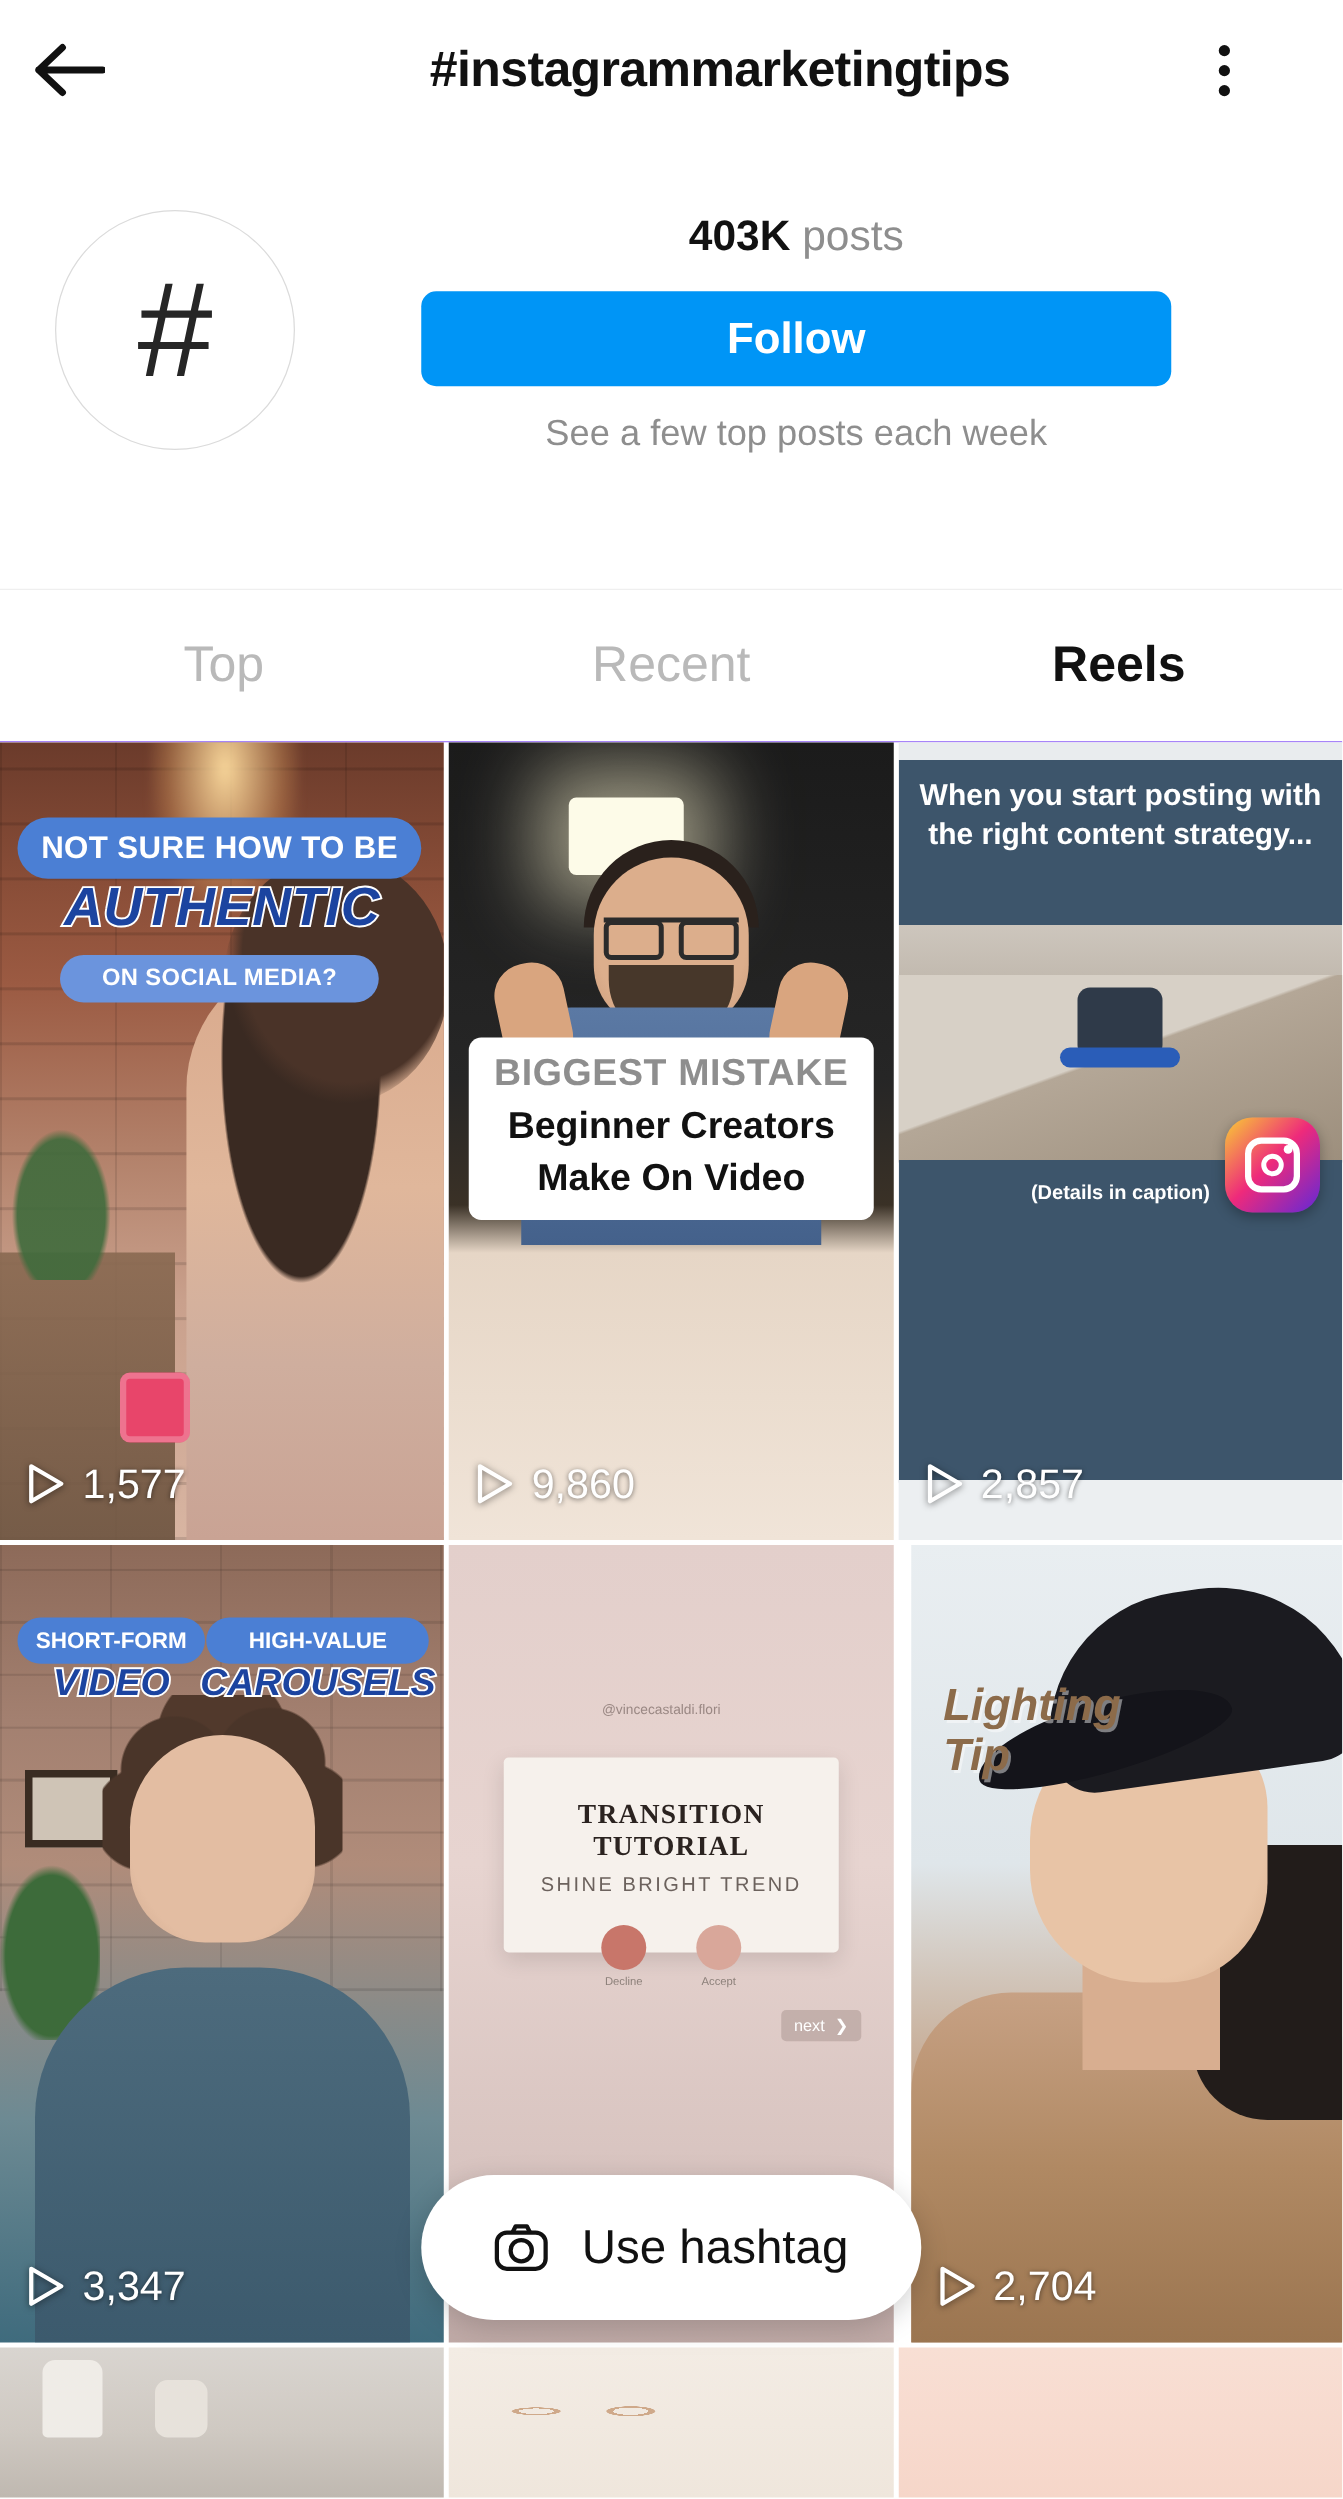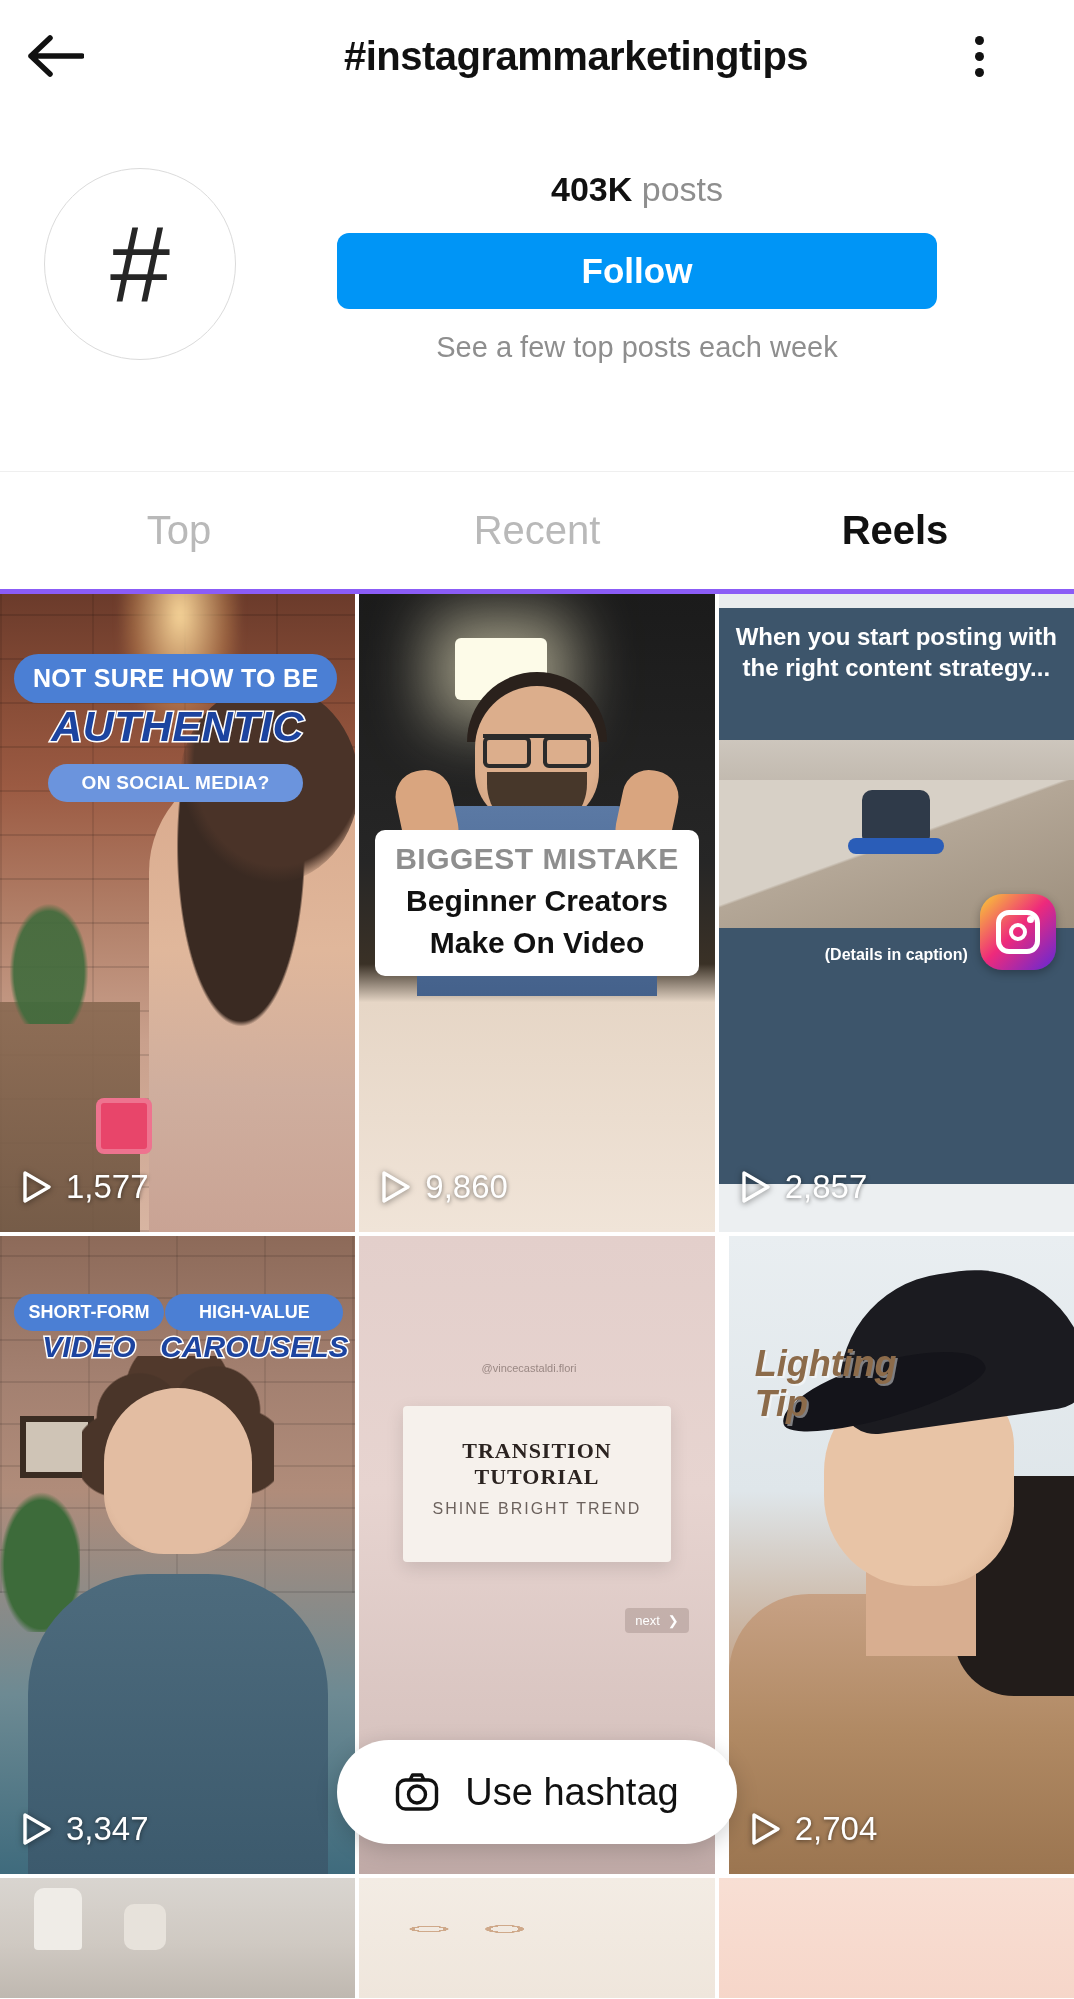--- a/index.html
+++ b/index.html
@@ -133,21 +133,21 @@
     margin-top: 22px;
     font-size: 29px;
     color: #8e8e8e;
   }
 
   
   .tabs {
     display: flex;
     height: 122px;
     background: #ffffff;
-    border-bottom: 5px solid #8b5cf6;
+    border-bottom: 1px solid #8b5cf6;
   }
   .tab {
     flex: 1 1 0;
     display: flex;
     align-items: center;
     justify-content: center;
     font-size: 40px;
     color: #b9b9b9;
     position: relative;
   }
@@ -414,21 +414,21 @@
     background:rgba(190,170,166,.85); color:#fff;
     font-size:13px; padding:5px 10px; border-radius:4px;
     display:flex; align-items:center; gap:8px;
   }
 
   .use-hashtag {
     position:absolute; z-index:30;
     left:50%; transform: translateX(-50%);
     top:1740px;
     background:#ffffff; border-radius:60px;
-    height:104px; min-width:400px;
+    height:116px; min-width:400px;
     display:flex; align-items:center; justify-content:center; gap:26px;
     padding:0 46px;
     box-shadow: 0 6px 22px rgba(0,0,0,.18);
     font-size:38px; color:#111111;
   }
   .cam-ico { display:block; }
 
   
   .c6 { background: linear-gradient(#e9eef1 0%, #dfe6ea 40%, #c2a185 70%, #a67f5f 100%); margin-left: 10px; }
   .c6 .cap {
@@ -602,20 +602,30 @@
         </svg>
         <span>3,347</span>
       </div>
     </div>
 
     <div class="cell c5">
       <div class="handle">@vincecastaldi.flori</div>
       <div class="card">
         <div class="card-t1">TRANSITION TUTORIAL</div>
         <div class="card-t2">SHINE BRIGHT TREND</div>
+        <div class="btn-row">
+          <div>
+            <div class="cbtn"></div>
+            <div class="cbtn-lbl">Decline</div>
+          </div>
+          <div>
+            <div class="cbtn green"></div>
+            <div class="cbtn-lbl">Accept</div>
+          </div>
+        </div>
       </div>
       <div class="next-chip">
         <span>next</span>
         <span>❯</span>
       </div>
     </div>
 
     <div class="cell c6">
       <div class="jacket"></div>
       <div class="hair"></div>

